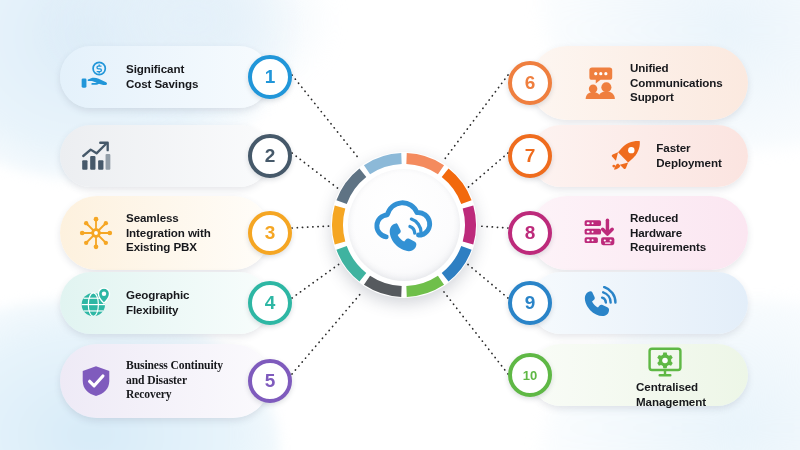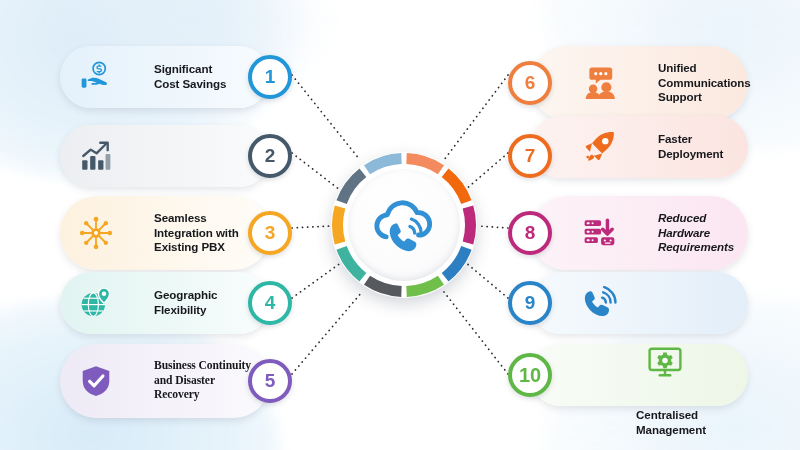--- a/index.html
+++ b/index.html
@@ -46,21 +46,20 @@
   #connectors { position: absolute; inset: 0; width: 800px; height: 450px; }
 
   
   .card {
     position: absolute;
     display: flex;
     align-items: center;
     border-radius: 40px;
     box-shadow: 0 3px 7px rgba(60,70,90,0.13);
     height: 62px;
-    gap: 28px;
   }
   .card.left  { left: 60px;  width: 210px; padding-left: 18px; }
   .card.right { left: 530px; width: 218px; padding-left: 52px; }
   .card.tall { height: 74px; }
 
   .card-icon {
     width: 36px; height: 36px;
     flex: 0 0 36px;
     display: flex; align-items: center; justify-content: center;
   }
@@ -79,21 +78,21 @@
     position: absolute;
     width: 44px; height: 44px;
     border-radius: 50%;
     background: #ffffff;
     border: 4px solid #999;
     display: flex; align-items: center; justify-content: center;
     font-size: 19px; font-weight: bold;
     box-shadow: 0 2px 5px rgba(60,70,90,0.18);
     z-index: 4;
   }
-  .badge.b10 { font-size: 20px; }
+  .badge.b10 { font-size: 13px; }
 
   
   #hub {
     position: absolute;
     left: 331px; top: 152px;
     width: 146px; height: 146px;
     z-index: 3;
   }
   #hub .hub-shadow {
     position: absolute; inset: 0;
@@ -272,37 +271,37 @@
       <circle cx="44" cy="40" r="9.5" fill="currentColor"></circle>
       <path d="M28 62 c0 -9 7.5 -14.5 16 -14.5 c8.5 0 16 5.5 16 14.5 z" fill="currentColor"></path>
     </svg>
         </div>
         <div class="card-text">
           <div>Unified</div>
           <div>Communications</div>
           <div>Support</div>
         </div>
       </div>
-      <div class="card right" style="top: 116px; background: linear-gradient(270deg, rgb(251, 228, 224) 0%, rgb(253, 243, 241) 100%);">
+      <div class="card right" style="top: 125px; background: linear-gradient(270deg, rgb(251, 228, 224) 0%, rgb(253, 243, 241) 100%); justify-content: center;">
         <div class="card-icon" style="color: rgb(239, 108, 30);">
     <svg viewBox="0 0 64 64" xmlns="http://www.w3.org/2000/svg">
       <path d="M58 4 c-13 -1 -26 4 -34 13 l-7 8 l19 19 l8 -7 C53 29 59 17 58 4 z" fill="currentColor"></path>
       <circle cx="42" cy="21" r="6" fill="#ffffff"></circle>
       <path d="M17 25 L7 29 c-2 0.9 -2.5 3 -1 4.6 l7 7.2 z" fill="currentColor"></path>
       <path d="M36 44 l-4 10.5 c-0.8 2.2 -3 2.6 -4.6 1 l-7 -7 z" fill="currentColor"></path>
       <path d="M17 46 c-4 1.5 -6.5 5.5 -7.5 12 c6.5 -1 10.5 -3.5 12 -7.5 z" fill="currentColor"></path>
       <circle cx="9" cy="51" r="2.6" fill="currentColor"></circle>
     </svg>
         </div>
         <div class="card-text">
           <div>Faster</div>
           <div>Deployment</div>
         </div>
       </div>
-      <div class="card right tall" style="top: 196px; background: linear-gradient(270deg, rgb(251, 230, 241) 0%, rgb(253, 243, 248) 100%); font-style: italic;">
+      <div class="card right tall" style="top: 196px; background: linear-gradient(270deg, rgb(251, 230, 241) 0%, rgb(253, 243, 248) 100%);">
         <div class="card-icon" style="color: rgb(189, 42, 123);">
     <svg viewBox="0 0 64 64" xmlns="http://www.w3.org/2000/svg">
       <g fill="currentColor">
         <rect x="3" y="8" width="31" height="11" rx="3.2"></rect>
         <rect x="3" y="24" width="31" height="11" rx="3.2"></rect>
         <rect x="3" y="40" width="25" height="11" rx="3.2"></rect>
       </g>
       <g fill="#ffffff">
         <rect x="7" y="11.6" width="5.5" height="4" rx="1.4"></rect>
               <circle cx="18" cy="13.6" r="1.9"></circle>

